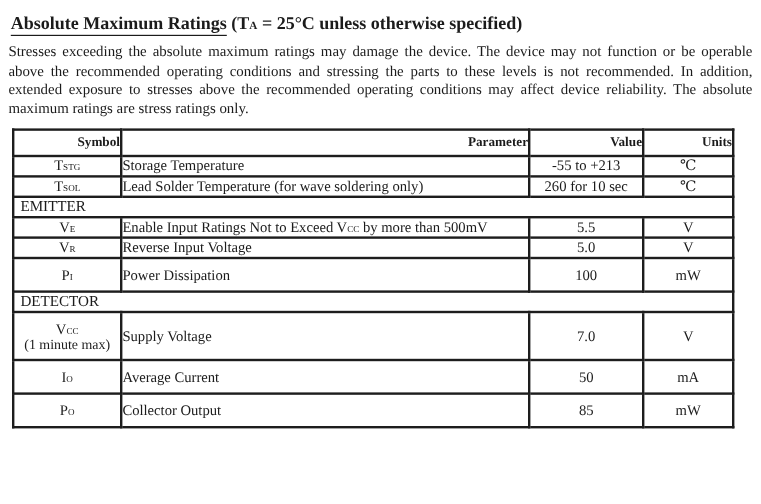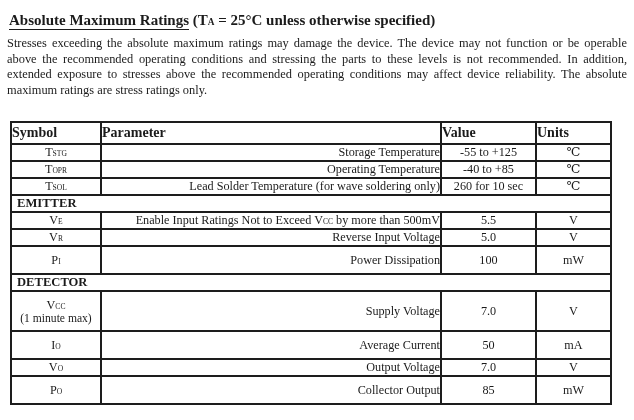--- a/index.html
+++ b/index.html
@@ -30,54 +30,54 @@
   }
   sub {
     font-size: 0.62em;
     vertical-align: baseline;
     line-height: 0;
   }
   .intro {
     font-size: 12.4px;
     line-height: 15.6px;
     text-align: justify;
-    margin: 0 0 23px 1px;
+    margin: 0 0 9px 1px;
     width: 620px;
   }
   table.ratings {
     border-collapse: collapse;
     table-layout: fixed;
     margin-left: 4px;
     width: 600px;
     font-size: 12.2px;
   }
   table.ratings col.c-sym   { width: 90px; }
   table.ratings col.c-param { width: 340px; }
   table.ratings col.c-val   { width: 95px; }
   table.ratings col.c-unit  { width: 75px; }
   table.ratings th, table.ratings td {
     border: 2px solid #1d1d1d;
     padding: 0;
     vertical-align: middle;
     overflow: hidden;
   }
   table.ratings th {
-    font-size: 14px;
+    font-size: 11px;
     font-weight: bold;
-    text-align: left;
+    text-align: right;
     height: 20px;
   }
   td.sym, td.val, td.unit { text-align: center; }
-  td.param { text-align: right; padding-left: 7px; }
+  td.param { text-align: left; padding-left: 7px; }
   tr.r-s  { height: 14px; }
   tr.r-m  { height: 28px; }
   tr.r-l  { height: 40px; }
   tr.r-sec { height: 15px; }
   tr.r-sec td {
-    font-weight: bold;
+    font-weight: normal;
     font-size: 12.6px;
     text-align: left;
     padding-left: 5px;
   }
   .sym-note {
     font-size: 11.6px;
     line-height: 13px;
   }
   .sym-main { line-height: 14px; }
 </style>
@@ -102,27 +102,21 @@
         <th>Symbol</th>
         <th>Parameter</th>
         <th>Value</th>
         <th>Units</th>
       </tr>
     </thead>
     <tbody>
       <tr class="r-s">
         <td class="sym"><span>T</span><sub>STG</sub></td>
         <td class="param"><span>Storage Temperature</span><sub></sub><span></span></td>
-        <td class="val">-55 to +125</td>
-        <td class="unit">℃</td>
-      </tr>
-      <tr class="r-s">
-        <td class="sym"><span>T</span><sub>OPR</sub></td>
-        <td class="param"><span>Operating Temperature</span><sub></sub><span></span></td>
-        <td class="val">-40 to +85</td>
+        <td class="val">-55 to +213</td>
         <td class="unit">℃</td>
       </tr>
       <tr class="r-s">
         <td class="sym"><span>T</span><sub>SOL</sub></td>
         <td class="param"><span>Lead Solder Temperature (for wave soldering only)</span><sub></sub><span></span></td>
         <td class="val">260 for 10 sec</td>
         <td class="unit">℃</td>
       </tr>
       <tr class="r-sec">
         <td colspan="4">EMITTER</td>
@@ -156,26 +150,20 @@
         <td class="param"><span>Supply Voltage</span><sub></sub><span></span></td>
         <td class="val">7.0</td>
         <td class="unit">V</td>
       </tr>
       <tr class="r-m">
         <td class="sym"><span>I</span><sub>O</sub></td>
         <td class="param"><span>Average Current</span><sub></sub><span></span></td>
         <td class="val">50</td>
         <td class="unit">mA</td>
       </tr>
-      <tr class="r-s">
-        <td class="sym"><span>V</span><sub>O</sub></td>
-        <td class="param"><span>Output Voltage</span><sub></sub><span></span></td>
-        <td class="val">7.0</td>
-        <td class="unit">V</td>
-      </tr>
       <tr class="r-m">
         <td class="sym"><span>P</span><sub>O</sub></td>
         <td class="param"><span>Collector Output</span><sub></sub><span></span></td>
         <td class="val">85</td>
         <td class="unit">mW</td>
       </tr>
     </tbody>
   </table>
 
 </div>

